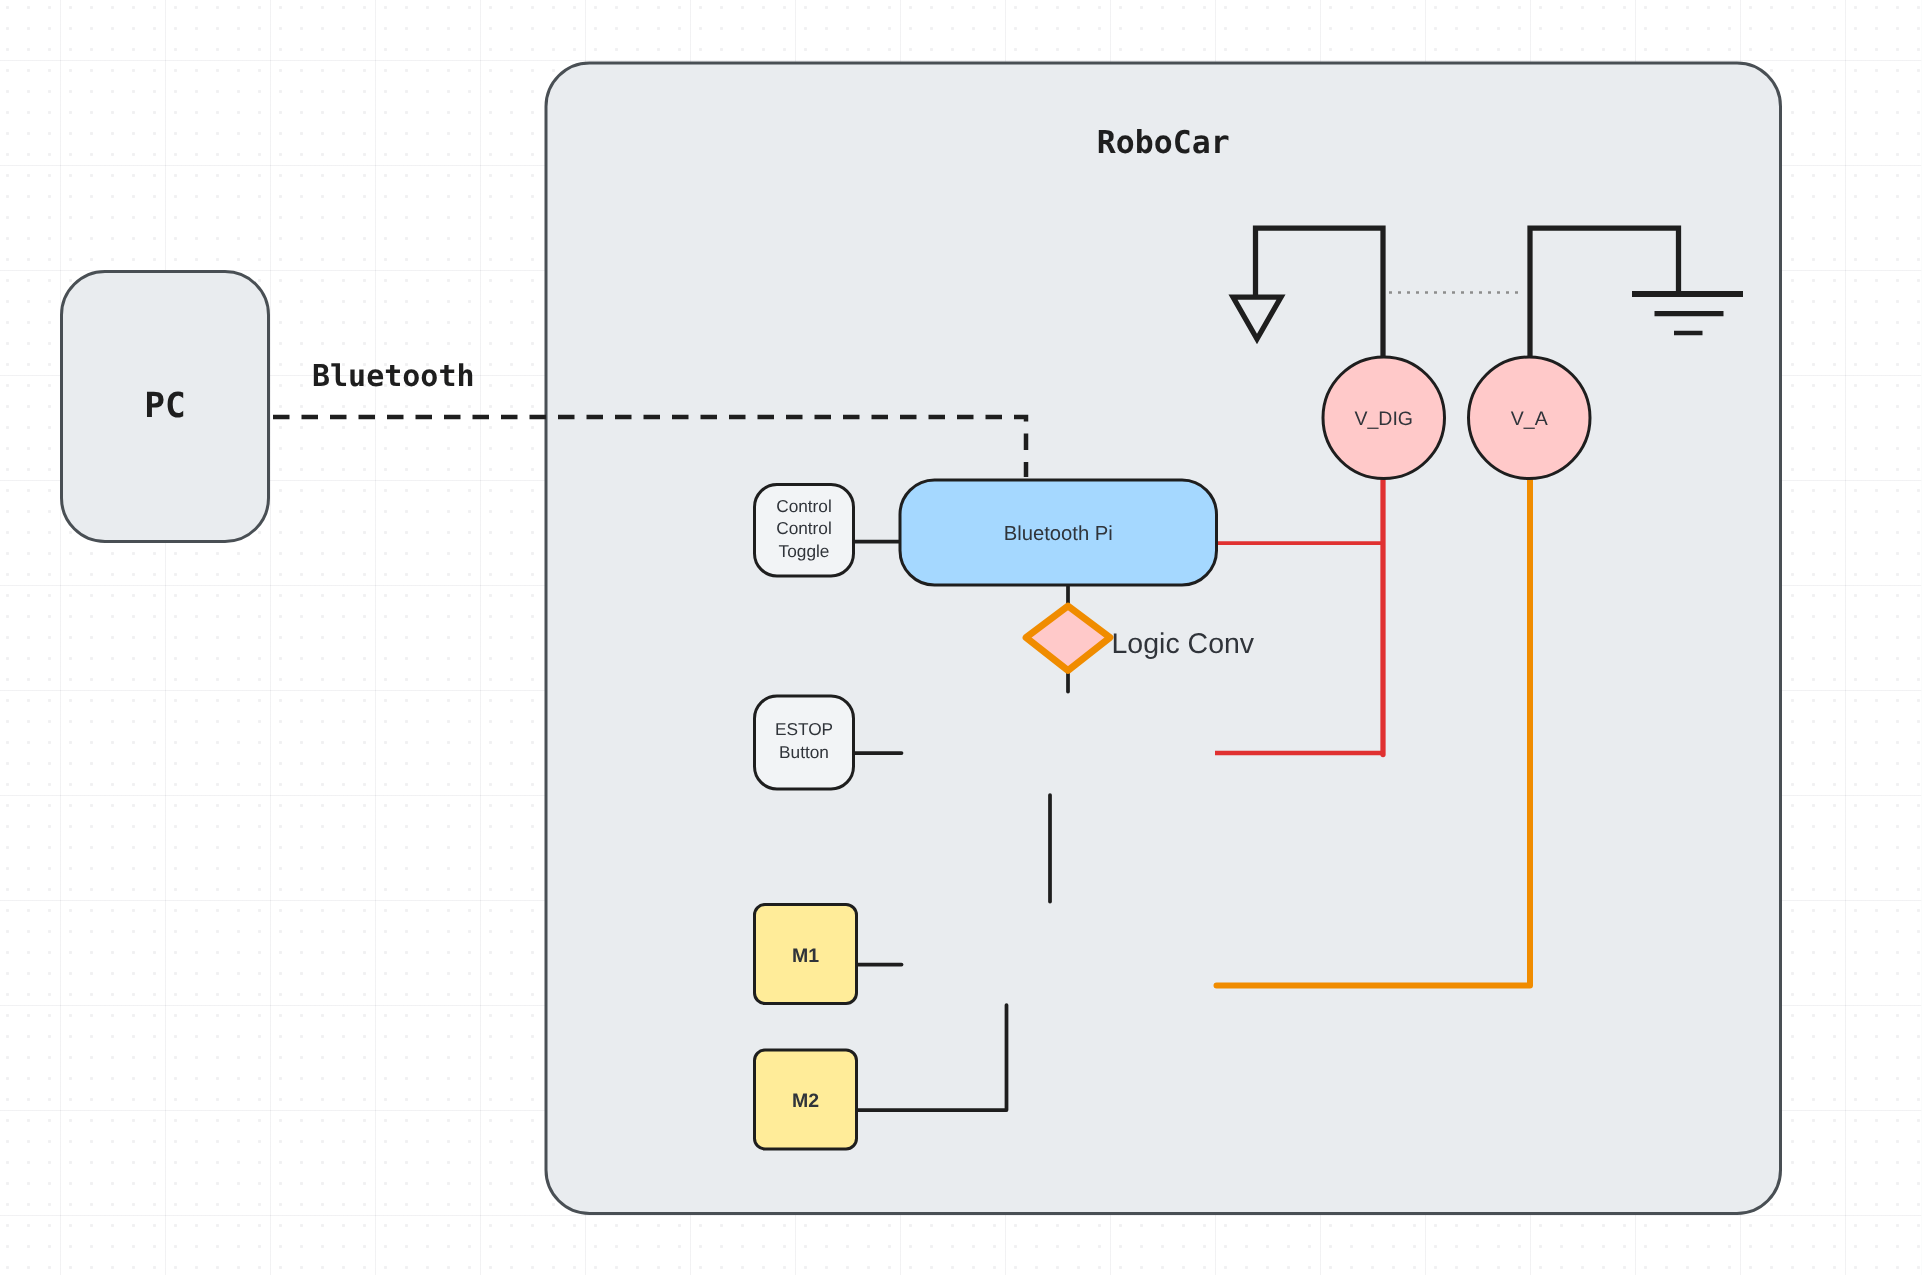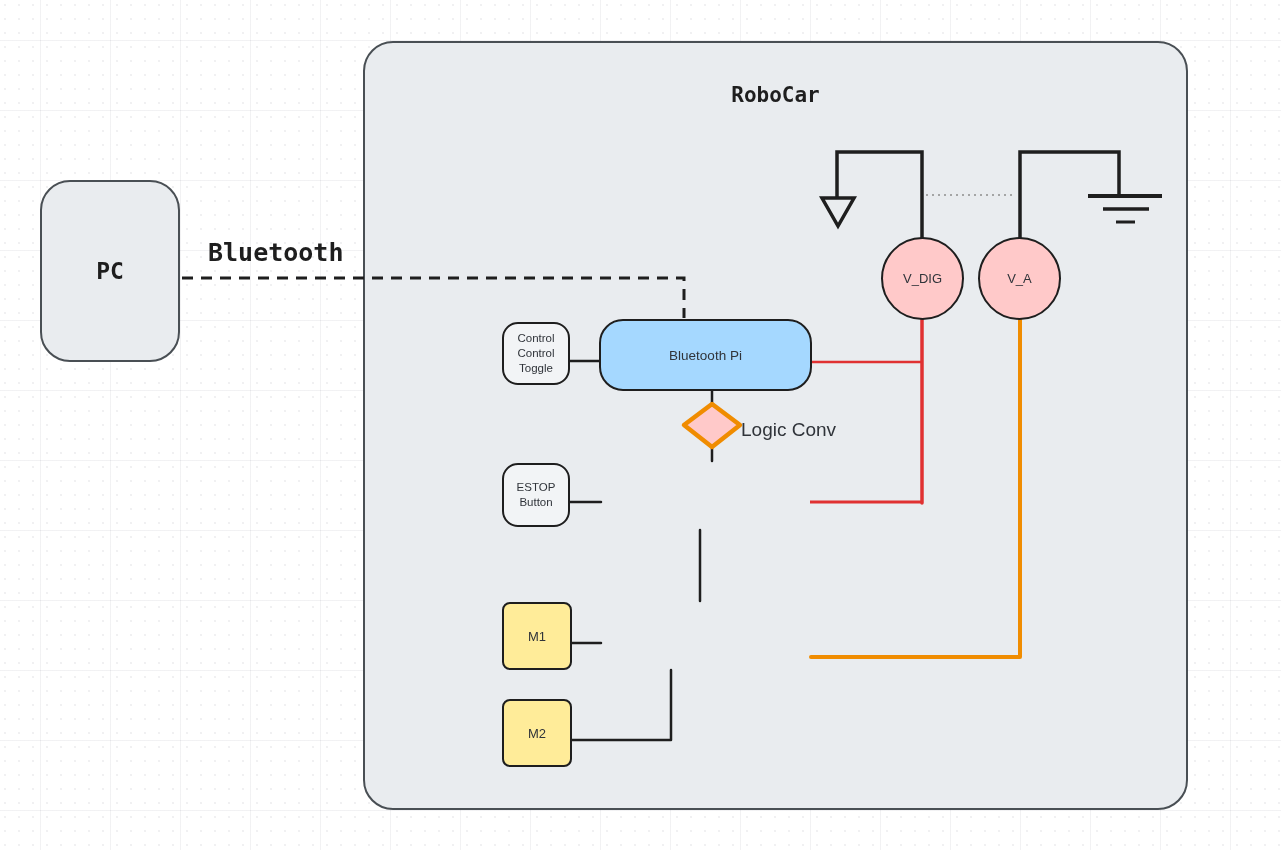--- a/index.html
+++ b/index.html
@@ -54,21 +54,21 @@
     background: var(--gray, #e9ecef);
     border: 2px solid #494f54;
     border-radius: 30px;
     font-family: "DejaVu Sans Mono", monospace;
     font-size: 23px; font-weight: 600; color: var(--ink, #1e1e1e); justify-content: center;
   }
 
   .edge-label {
     left: 208px; top: 238px;
     font-family: "DejaVu Sans Mono", monospace;
-    font-size: 25px; font-weight: 600;
+    font-size: 20px; font-weight: 600;
     color: var(--ink, #1e1e1e);
     z-index: 3;
   }
 
   .blue-box {
     background: var(--blue, #a5d8ff);
     border: 2.5px solid var(--ink, #1e1e1e);
     border-radius: 24px;
     font-size: 13.5px;
   }
@@ -84,20 +84,21 @@
     padding: 2px;
   }
   .remote { left: 502px; top: 322px; width: 68px; height: 63px; }
   .estop  { left: 502px; top: 463px; width: 68px; height: 64px; }
 
   .yellow-box {
     background: var(--yellow, #ffec99);
     border: 2px solid var(--ink, #1e1e1e);
     border-radius: 8px;
     font-size: 13px;
+    font-weight: bold;
   }
   .m1 { left: 502px; top: 602px; width: 70px; height: 68px; }
   .m2 { left: 502px; top: 699px; width: 70px; height: 68px; }
 
   .circle-node {
     background: var(--pink, #ffc9c9);
     border: 2.5px solid var(--ink, #1e1e1e);
     border-radius: 50%;
     font-size: 13px;
   }

